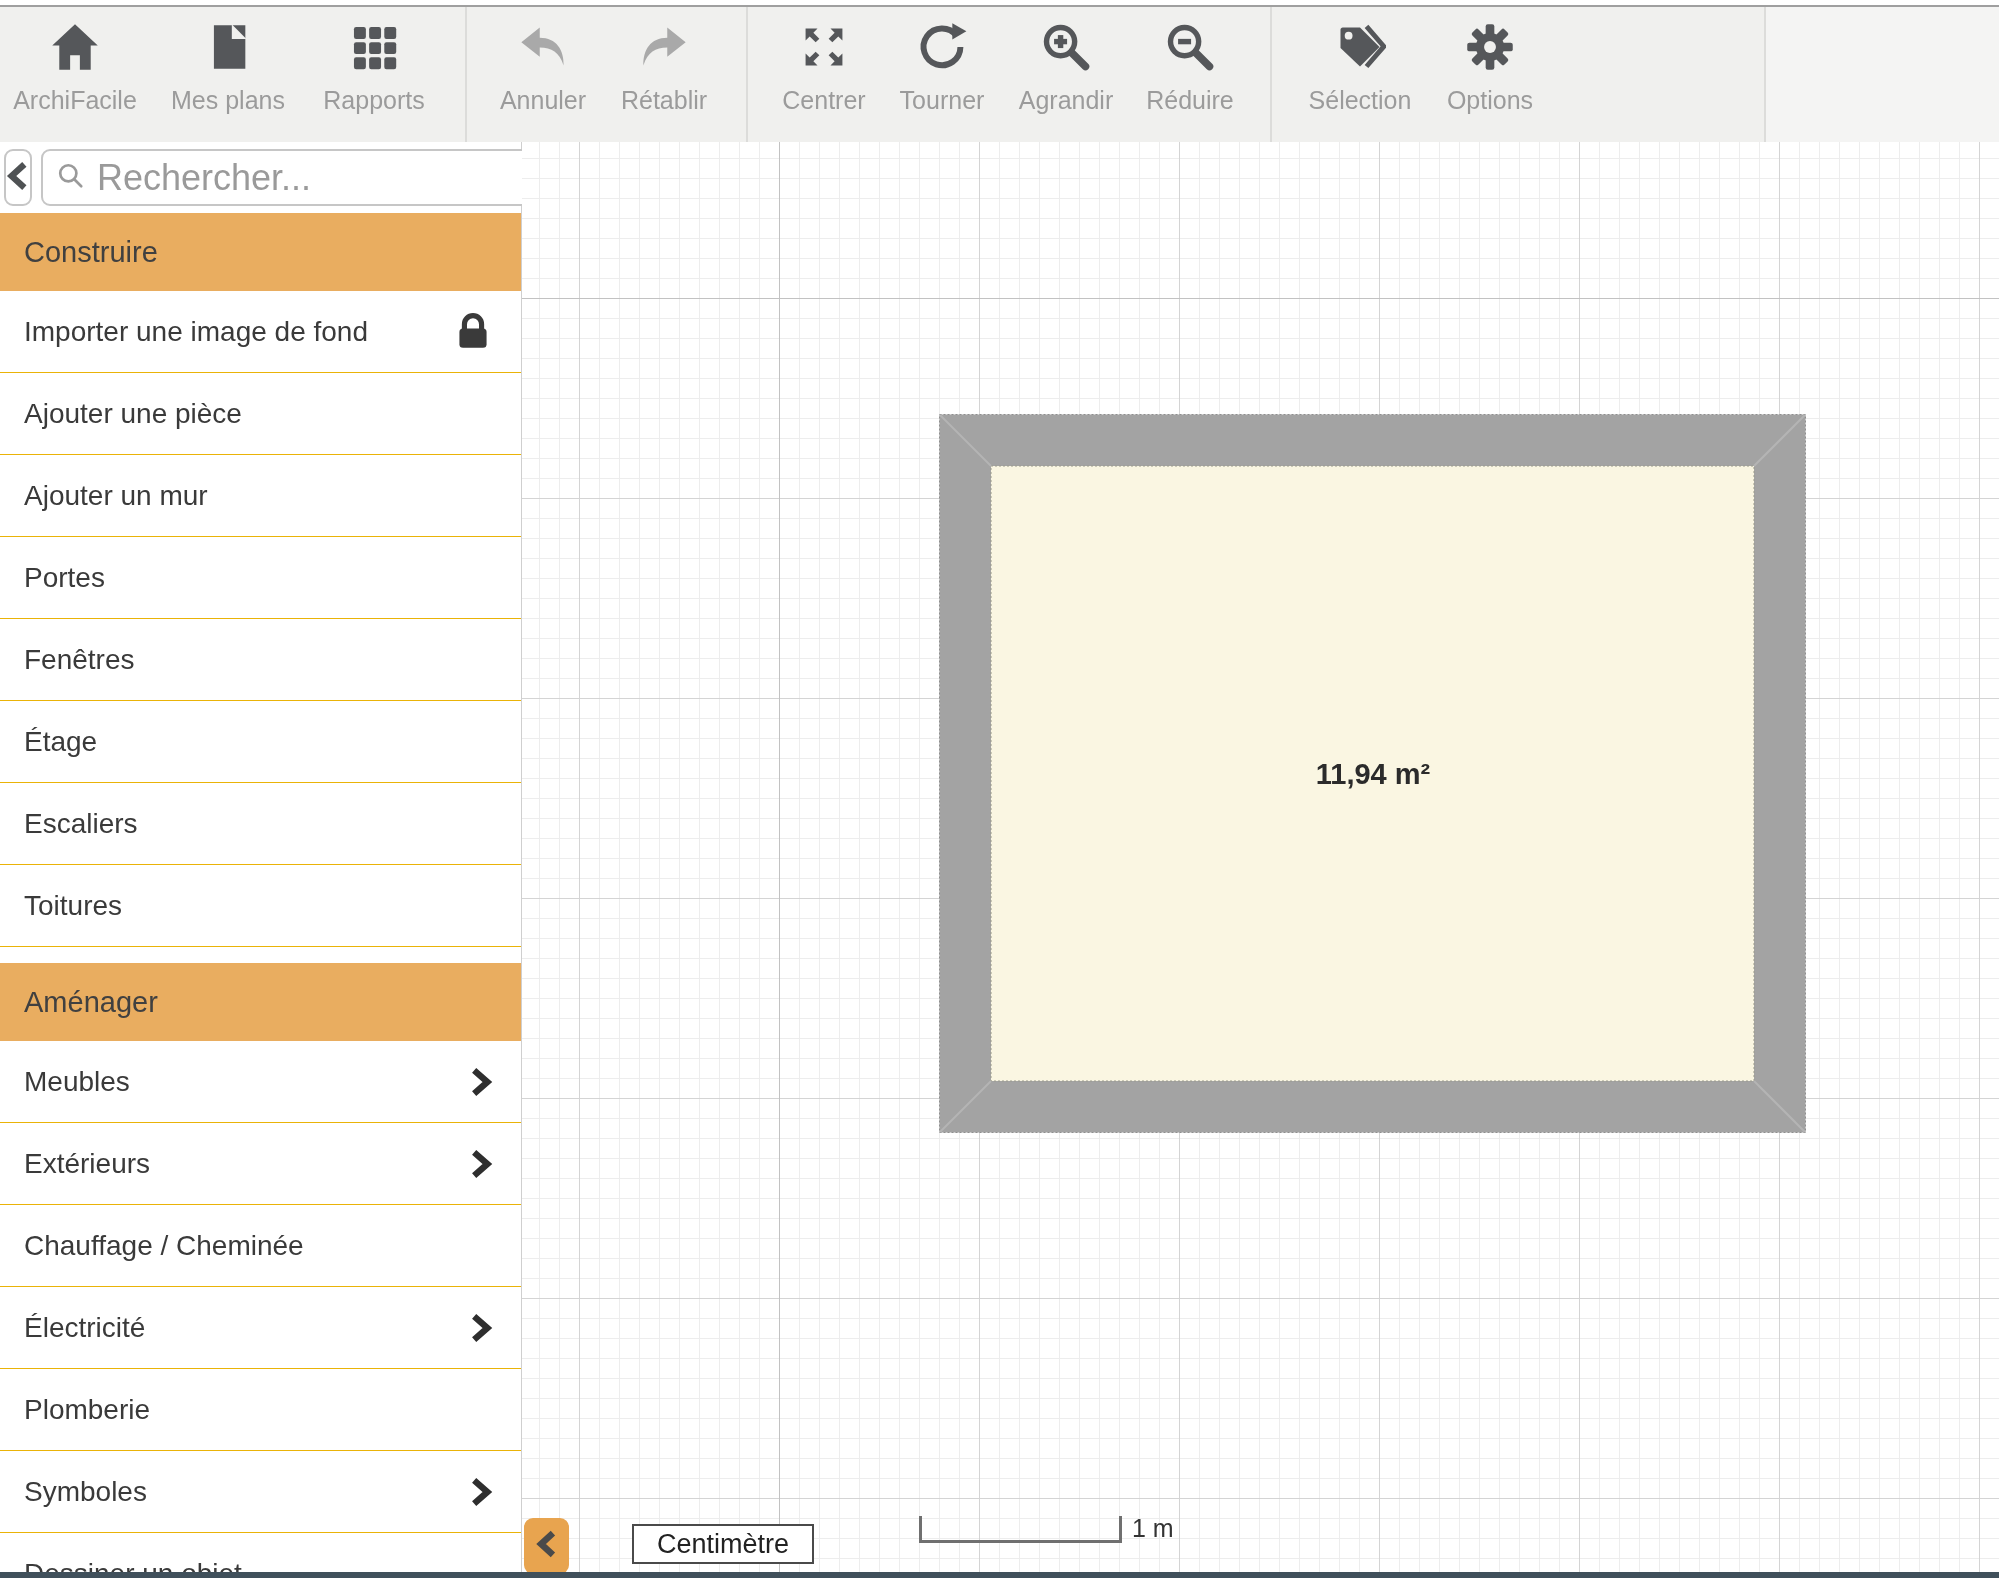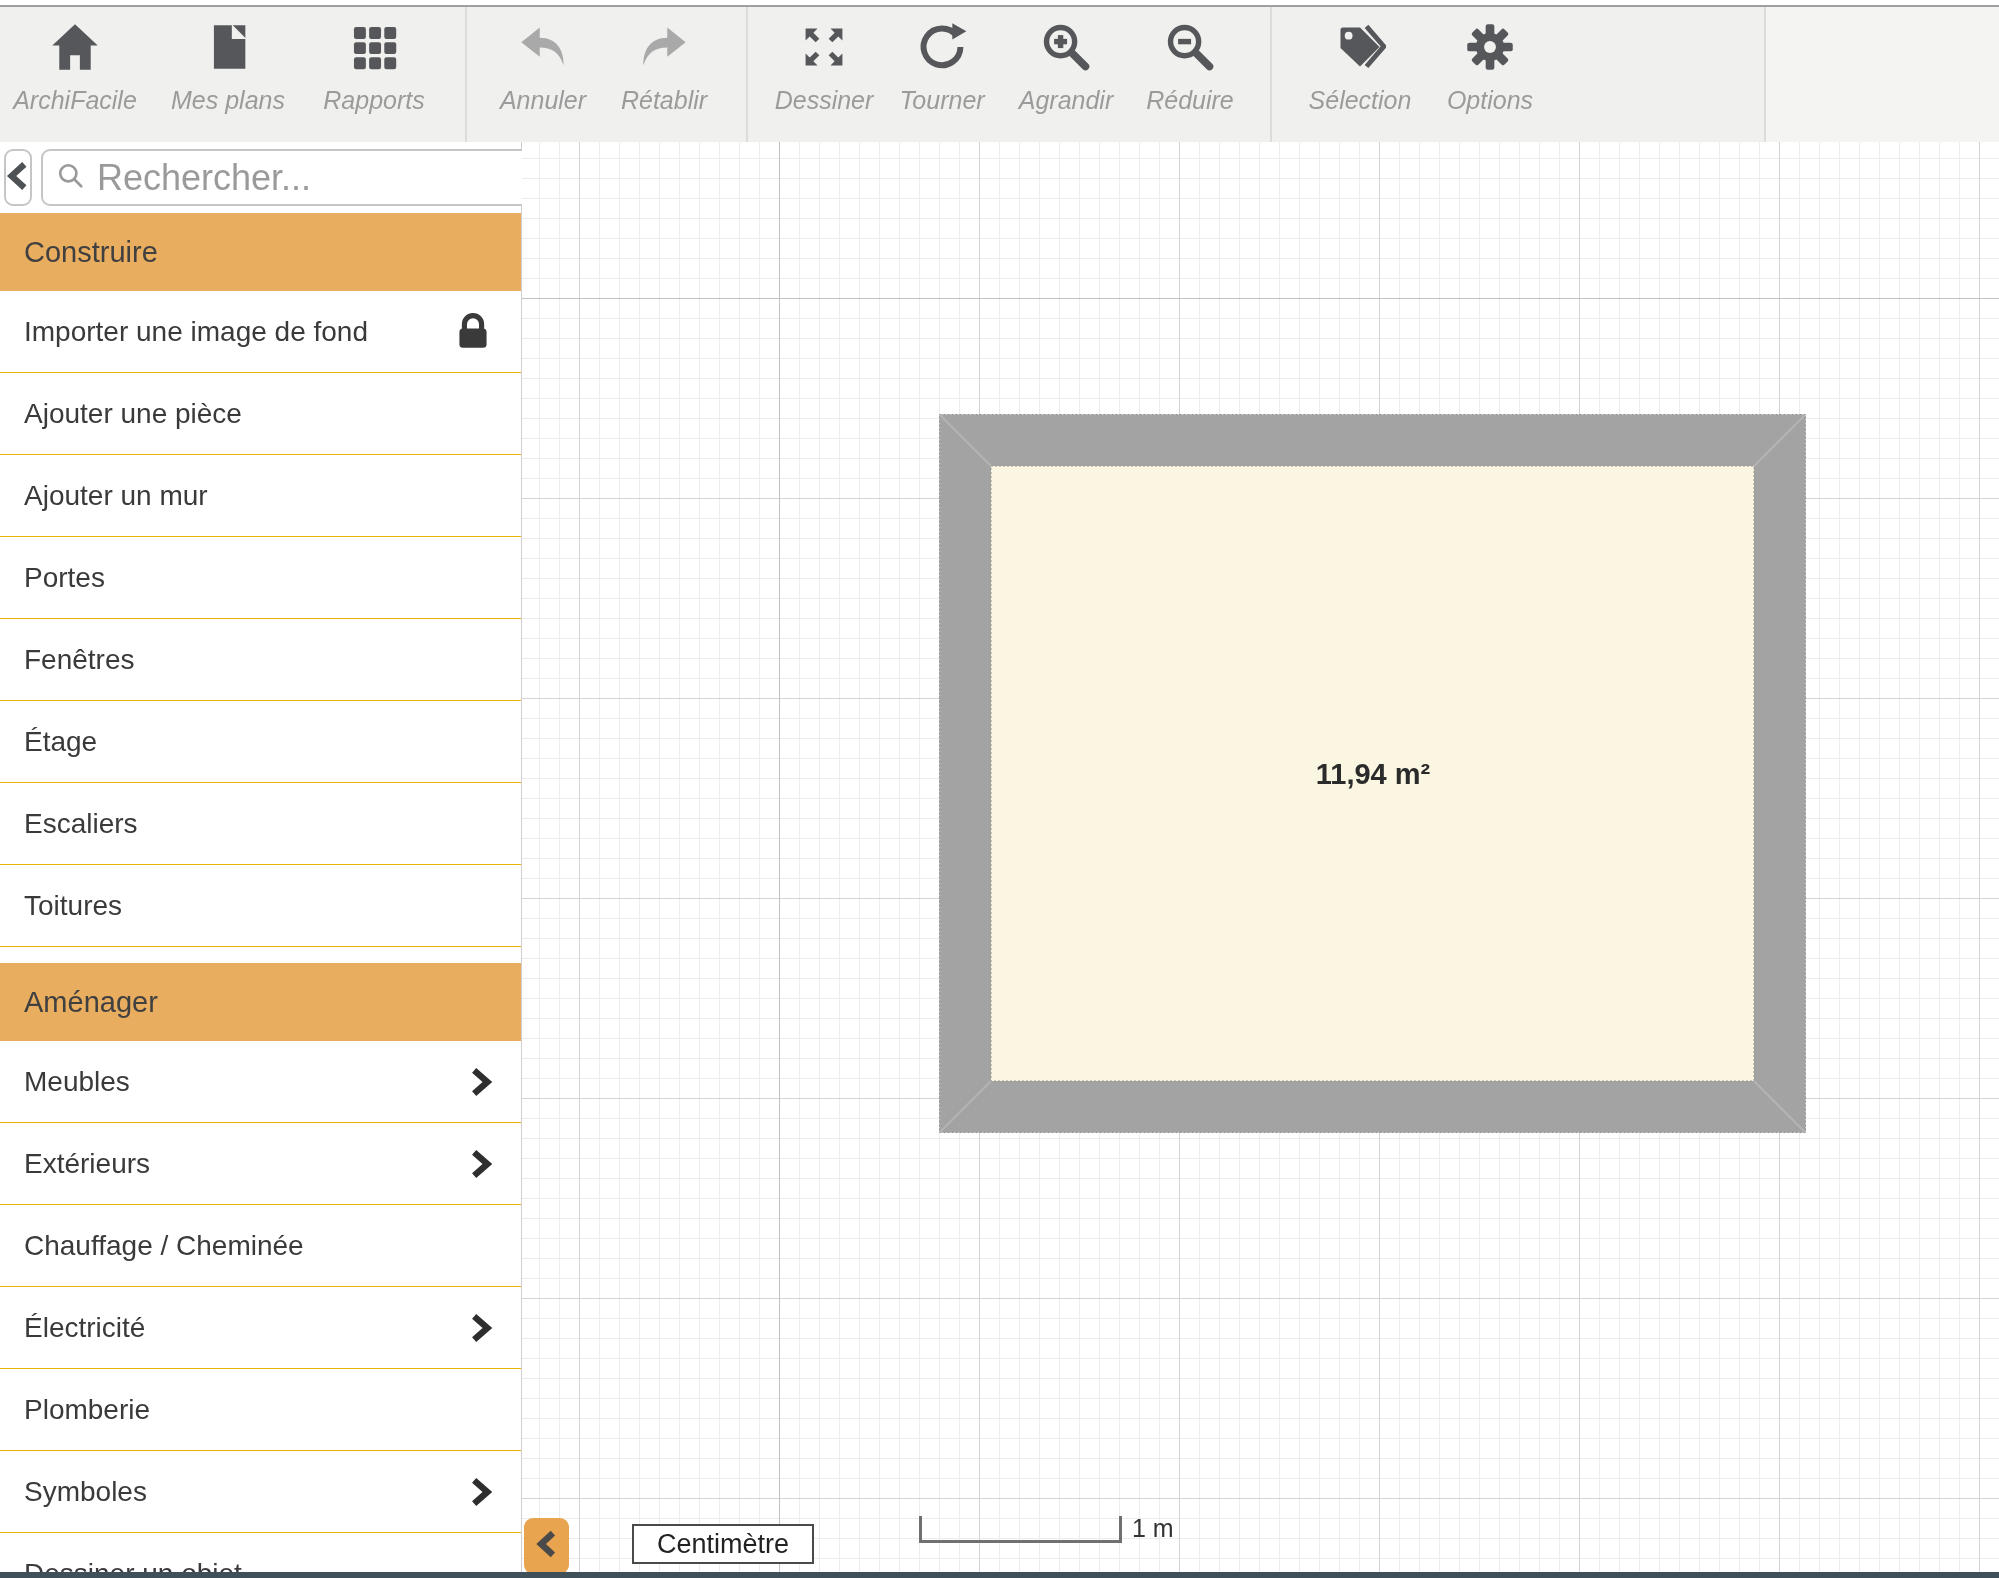--- a/index.html
+++ b/index.html
@@ -8,21 +8,21 @@
 
   
   .top-strip{position:absolute;left:0;top:0;width:100%;height:5px;background:#fff;
              border-bottom:2px solid #9f9f9f;}
 
   
   .toolbar{position:absolute;left:0;top:7px;width:100%;height:135px;background:#f0f0ee;}
   .tb-right-pane{position:absolute;left:1766px;top:0;width:233px;height:135px;background:#f4f4f3;}
   .tb-sep{position:absolute;top:0;width:2px;height:135px;background:#dcdcda;}
   .tb-btn{position:absolute;top:0;width:150px;height:135px;display:flex;flex-direction:column;
-          align-items:center;padding-top:14px;box-sizing:border-box;gap:9px;cursor:pointer;font-style:italic;}
+          align-items:center;padding-top:14px;box-sizing:border-box;gap:9px;cursor:pointer;}
   .tb-btn .lbl{font-size:25px;color:#9b9b9b;white-space:nowrap;}
   .ic{fill:#55575a;}
   .ic-st{stroke:#55575a;fill:none;}
   .disabled .ic{fill:#a9a9a9;}
 
   
   .sidebar{position:absolute;left:0;top:142px;width:522px;height:1436px;background:#fff;
            border-right:1px solid #cfcfcf;box-sizing:border-box;}
   .search-row{height:71px;display:flex;align-items:center;gap:9px;padding:0 5px 0 4px;box-sizing:border-box;}
   .back-btn{width:73px;height:57px;background:#fff;border:2px solid #c6c6c6;border-radius:9px;
@@ -140,21 +140,21 @@
       <span>
         <svg width="52" height="52" viewBox="0 0 48 48">
           <g class="ic">
             <path d="M7 7 h11 l-3.8 3.8 5.5 5.5 -3.4 3.4 -5.5 -5.5 L7 18 Z"></path>
             <path d="M41 7 h-11 l3.8 3.8 -5.5 5.5 3.4 3.4 5.5 -5.5 L41 18 Z"></path>
             <path d="M7 41 v-11 l3.8 3.8 5.5 -5.5 3.4 3.4 -5.5 5.5 L18 41 Z"></path>
             <path d="M41 41 h-11 l3.8 -3.8 -5.5 -5.5 3.4 -3.4 5.5 5.5 L41 30 Z"></path>
           </g>
         </svg>
       </span>
-      <span class="lbl">Dessiner</span>
+      <span class="lbl">Centrer</span>
     </div>
 
     <div class="tb-btn" style="left:867px">
       <span>
         <svg width="52" height="52" viewBox="0 0 48 48">
           <path class="ic-st" stroke-width="5.5" d="M37.5 13.5 A17 17 0 1 0 41 24"></path>
           <path class="ic" d="M33.5 2 v15 l13 -7.5 Z"></path>
         </svg>
       </span>
       <span class="lbl">Tourner</span>

